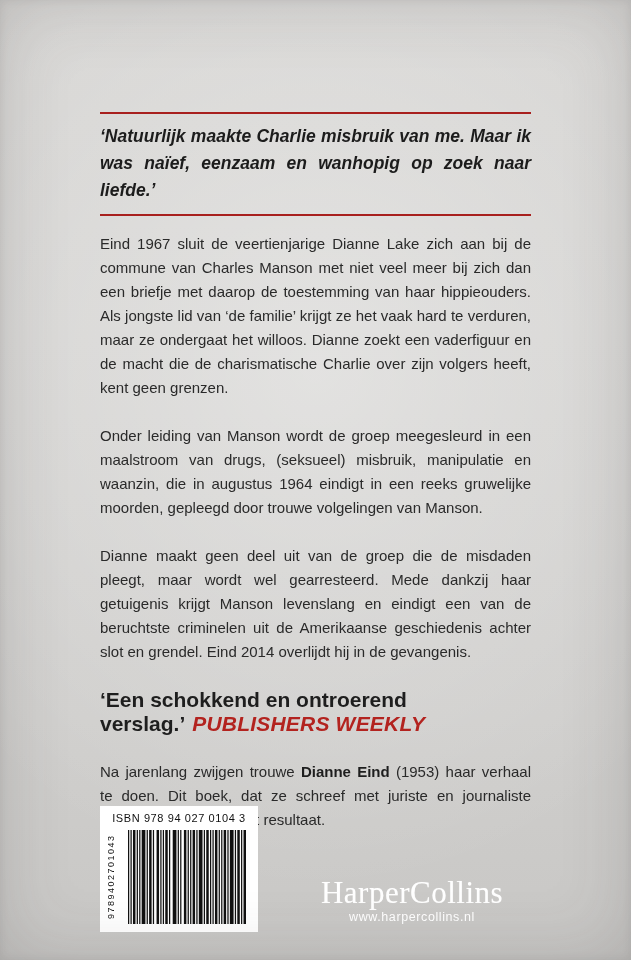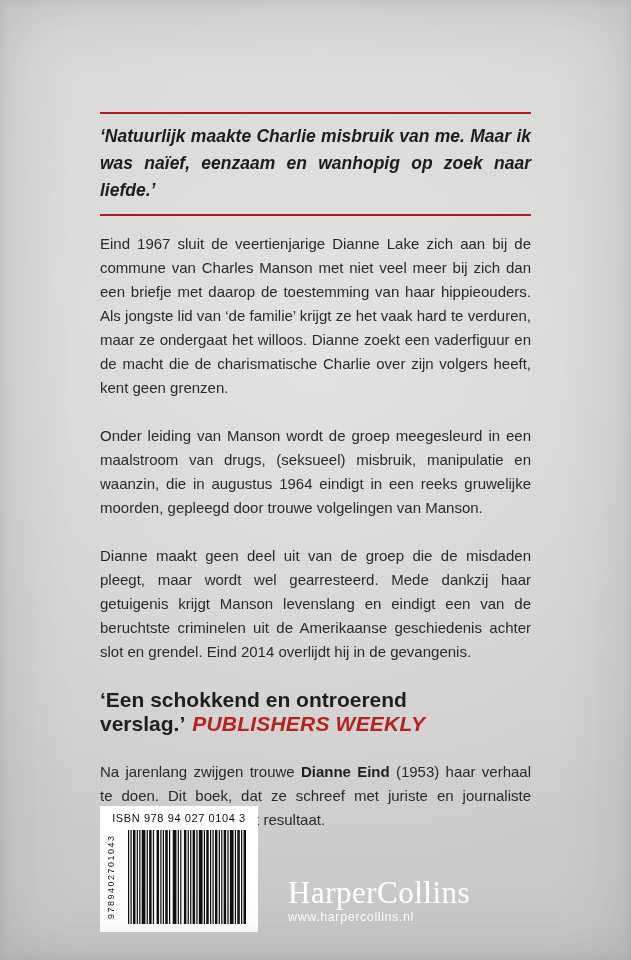--- a/index.html
+++ b/index.html
@@ -64,22 +64,22 @@
     position:absolute;left:28px;top:24px;
     width:118px;height:94px;display:block;
   }
   .barcode-vertical{
     position:absolute;left:6px;top:24px;height:94px;width:14px;
     writing-mode:vertical-rl;transform:rotate(180deg);
     font-size:9px;letter-spacing:1.5px;color:#111;
     text-align:center;
   }
   .publisher{
-    position:absolute;left:288px;top:876px;width:264px;
-    color:#ffffff;text-align:left;
+    position:absolute;left:280px;top:876px;width:264px;
+    color:#ffffff;text-align:center;
   }
   .publisher-wordmark{
     font-family:"Liberation Serif",serif;
     font-size:31px;line-height:34px;font-weight:normal;
     letter-spacing:0.5px;
     text-shadow:0 0 1px rgba(255,255,255,0.4);
   }
   .publisher-website{
     margin-top:0;
     font-size:12.5px;letter-spacing:0.6px;

